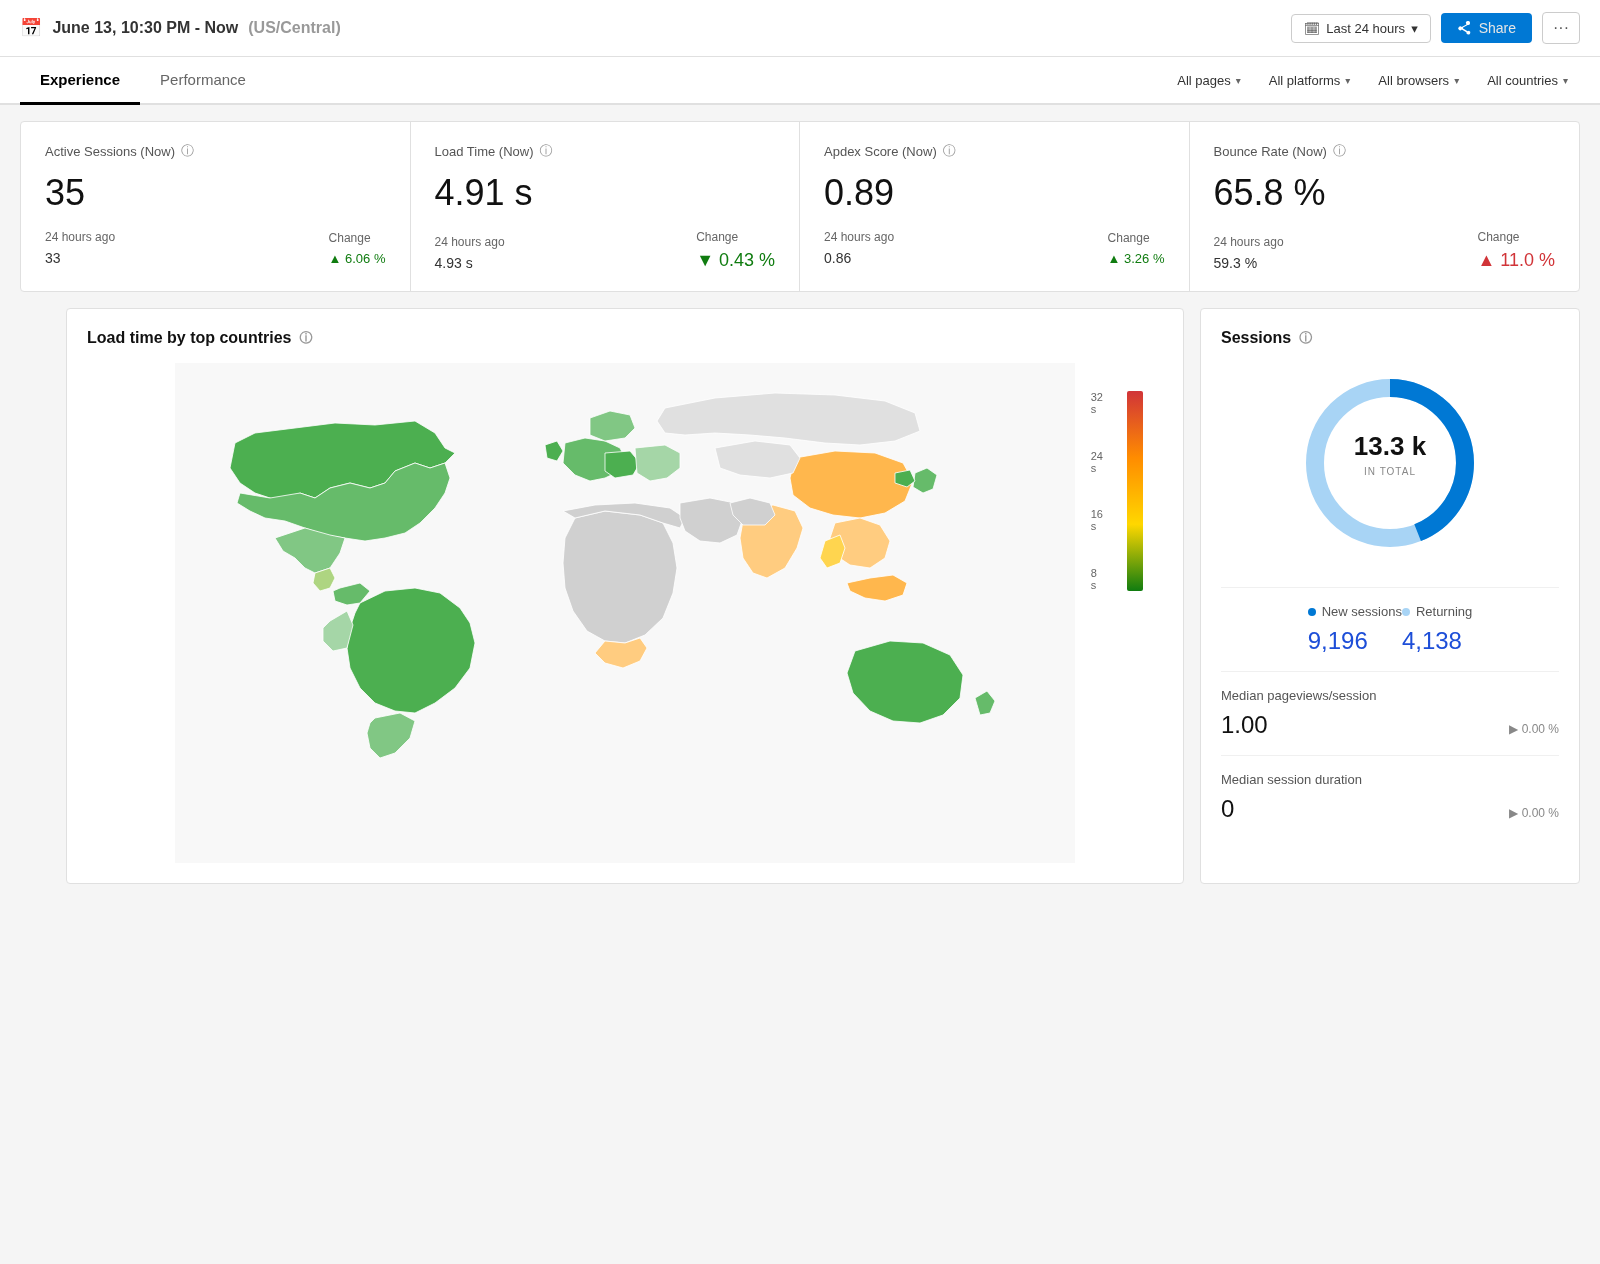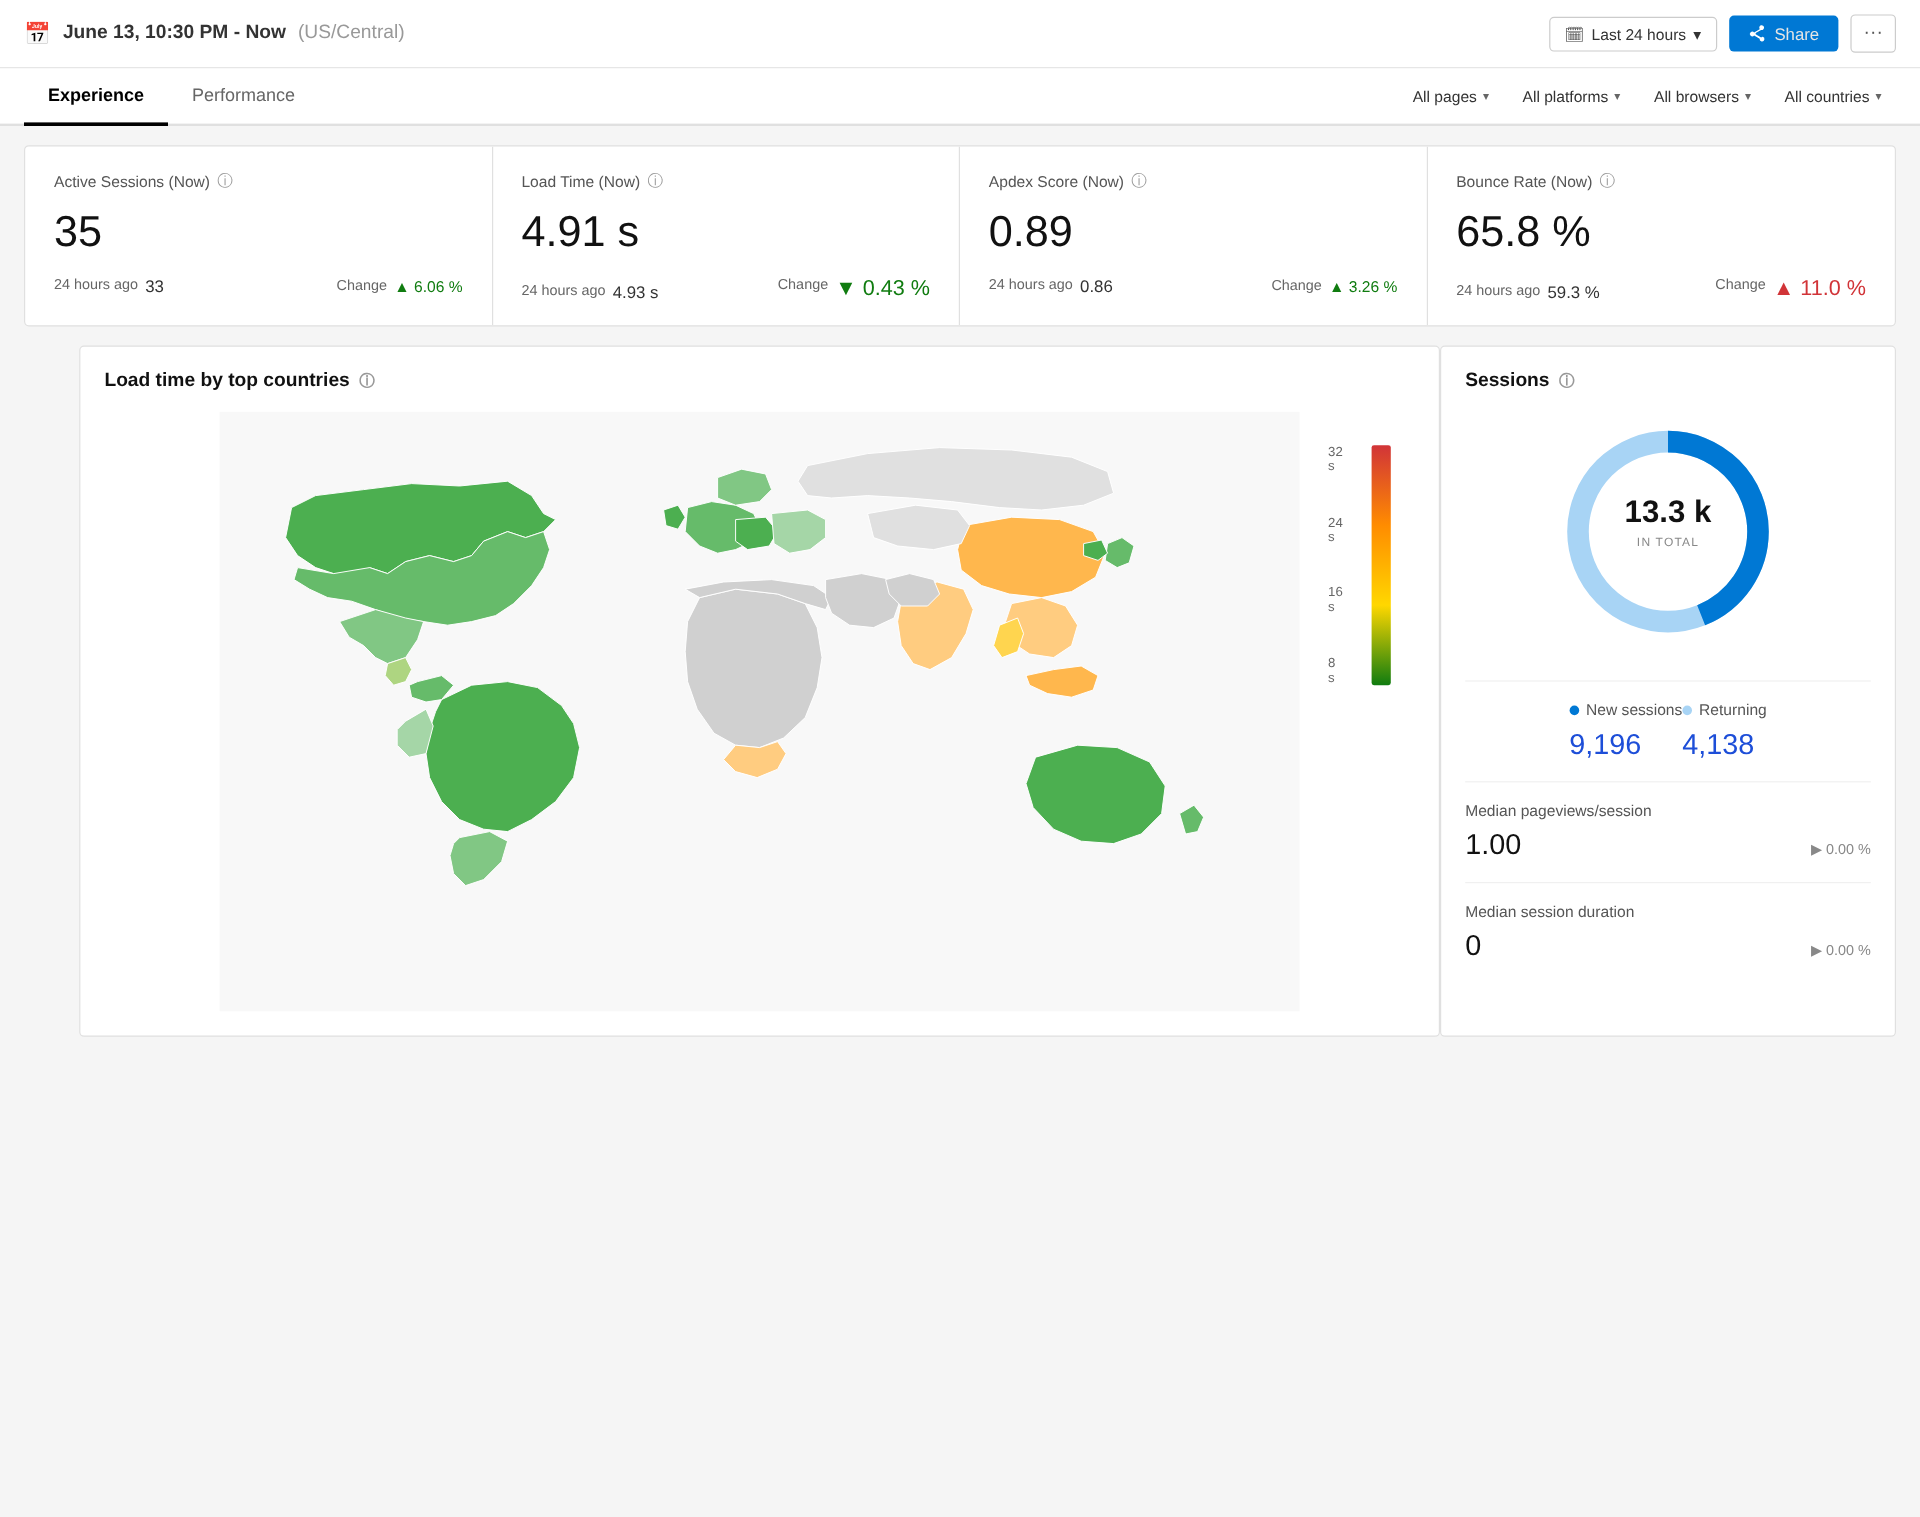--- a/index.html
+++ b/index.html
@@ -3,21 +3,21 @@
   <meta charset="utf-8">
   <style>
     * { box-sizing: border-box; margin: 0; padding: 0; }
     body { font-family: -apple-system, BlinkMacSystemFont, 'Segoe UI', sans-serif; background: #f5f5f5; color: #333; font-size: 14px; }
 
     .top-bar {
       display: flex; align-items: center; justify-content: space-between;
       padding: 12px 20px; background: #fff; border-bottom: 1px solid #e0e0e0;
     }
     .date-range { display: flex; align-items: center; gap: 10px; font-size: 16px; font-weight: 600; }
-    .date-range .timezone { color: #999; font-weight: 400; text-align: center; }
+    .date-range .timezone { color: #999; font-weight: 700; text-align: center; }
     .cal-icon { color: #666; font-size: 18px; }
     .top-bar-right { display: flex; align-items: center; gap: 10px; }
     .last-24-btn {
       display: flex; align-items: center; gap: 6px;
       border: 1px solid #ccc; border-radius: 4px; padding: 6px 12px;
       background: #fff; cursor: pointer; font-size: 13px; color: #333;
     }
     .share-btn {
       display: flex; align-items: center; gap: 6px;
       background: #0078d4; color: #e5e5e5; border: none; border-radius: 4px;
@@ -52,29 +52,29 @@
       margin: 16px 20px 0; border-radius: 4px; overflow: hidden;
     }
     .metric-card {
       padding: 20px 24px; border-right: 1px solid #e0e0e0;
     }
     .metric-card:last-child { border-right: none; }
     .metric-title { font-size: 13px; color: #555; display: flex; align-items: center; gap: 6px; margin-bottom: 12px; }
     .metric-title .help-icon { color: #999; font-size: 13px; cursor: pointer; }
     .metric-value { font-size: 36px; font-weight: 300; color: #111; margin-bottom: 16px; }
     .metric-footer { display: flex; justify-content: space-between; align-items: flex-end; }
-    .metric-footer-col { display: flex; flex-direction: row; gap: 6px; }
+    .metric-footer-col { display: flex; flex-direction: column; gap: 6px; }
     .metric-label { font-size: 12px; color: #666; }
     .metric-prev { font-size: 14px; color: #333; }
     .change-positive { color: #107c10; font-size: 13px; font-weight: 500; }
     .change-negative { color: #d13438; font-size: 18px; font-weight: 500; }
 
     .main-content {
       display: grid; grid-template-columns: 1fr 380px;
-      gap: 0; margin: 16px 20px 8px; padding-left: 46px;
+      gap: 16px; margin: 16px 20px 8px; padding-left: 46px;
     }
 
     .map-card, .sessions-card {
       background: #fff; border: 1px solid #e0e0e0; border-radius: 4px; padding: 20px;
     }
 
     .card-title { font-size: 16px; font-weight: 600; color: #111; display: flex; align-items: center; gap: 8px; margin-bottom: 16px; }
     .card-title .help-icon { color: #999; font-size: 13px; cursor: pointer; }
 
     .map-container { position: relative; width: 100%; height: 500px; }

